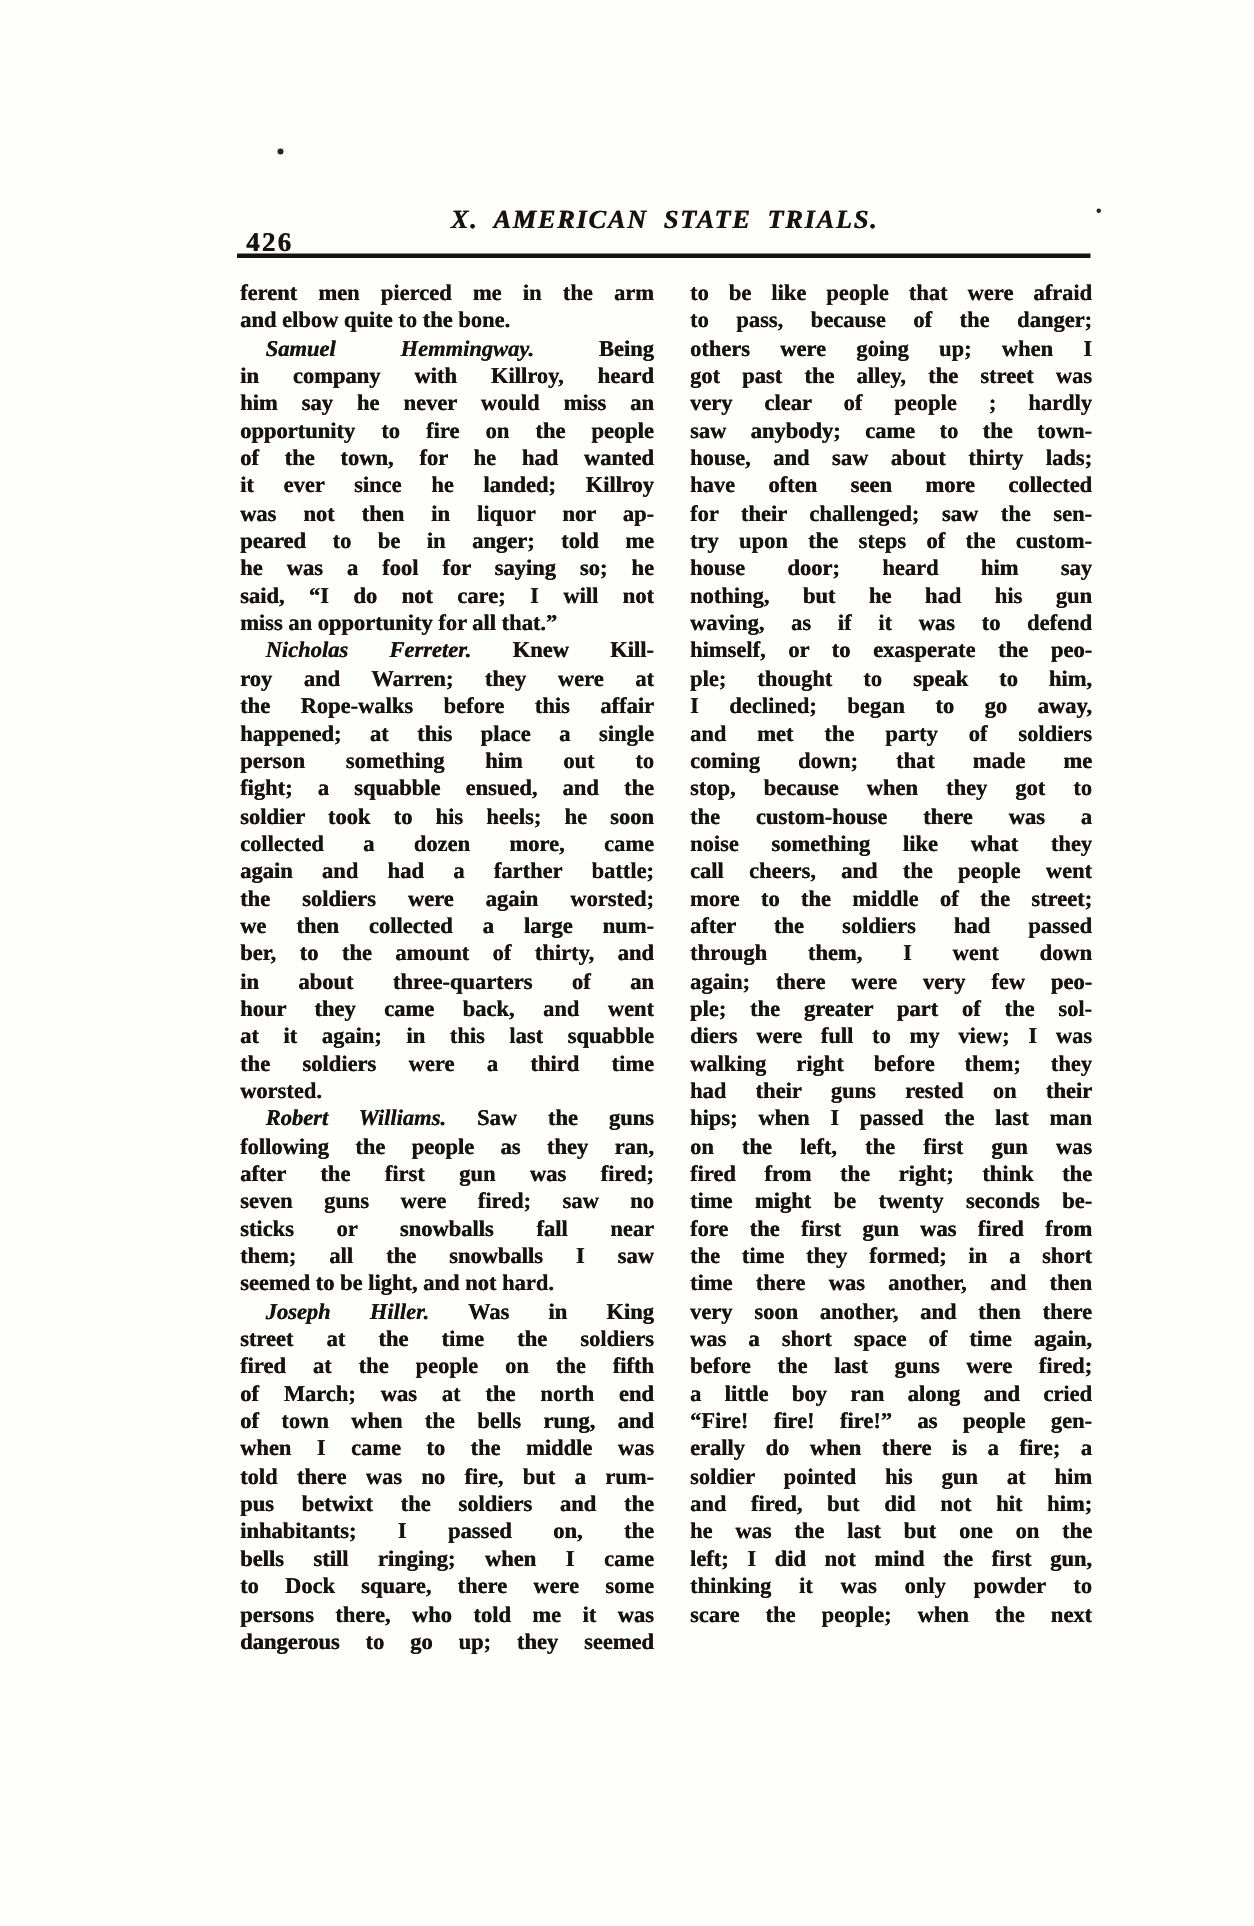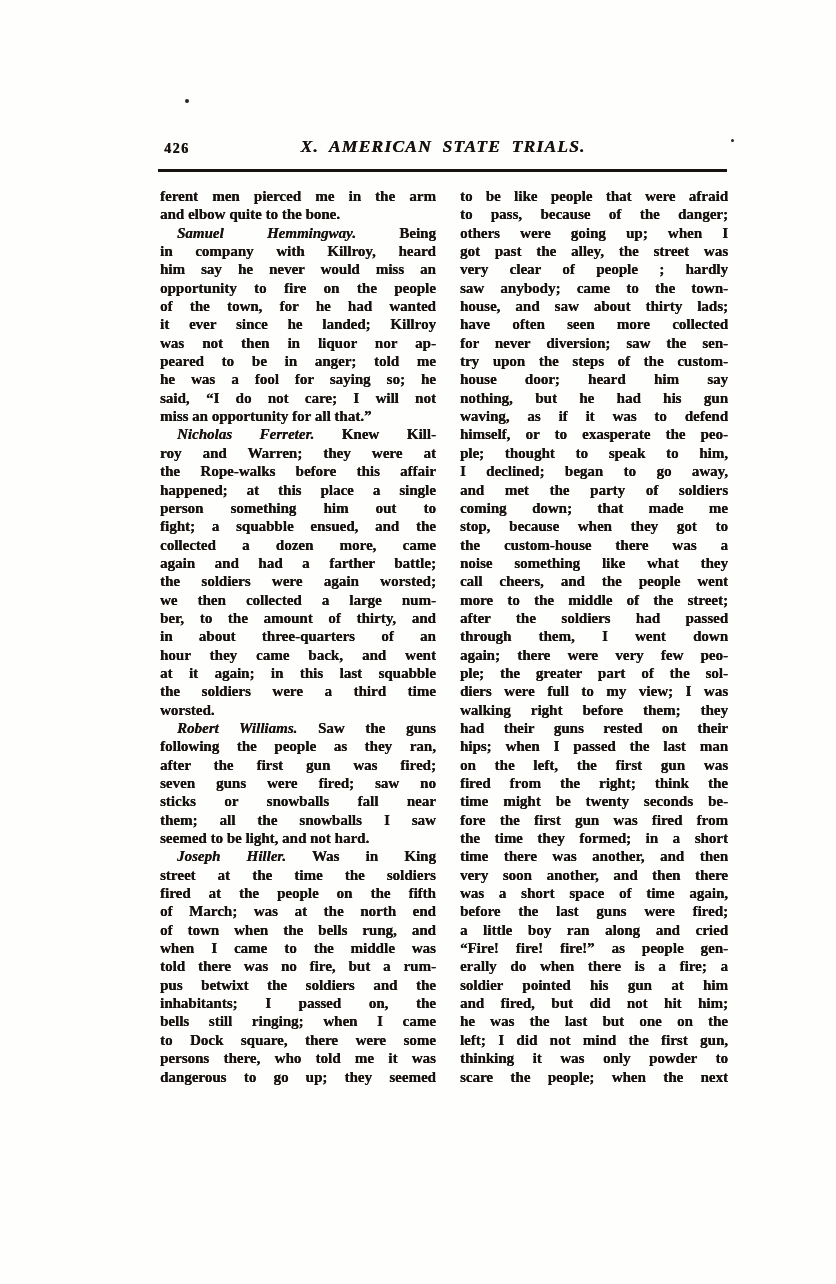--- a/index.html
+++ b/index.html
@@ -30,22 +30,22 @@
   .hdr {
     position: absolute;
     left: 158px;
     top: 133px;
     width: 570px;
     height: 30px;
   }
   .pagenum {
     position: absolute;
     left: 6px;
-    top: 8px;
-    font-size: 14px;
+    top: 18px;
+    font-size: 18px;
     letter-spacing: 1.5px;
     text-shadow: 0.4px 0 currentColor;
   }
   .runtitle {
     position: absolute;
     left: 0;
     right: 0;
     top: 3px;
     text-align: center;
     font-style: italic;
@@ -120,20 +120,21 @@
         <div class="ln">peared to be in anger; told me</div>
         <div class="ln">he was a fool for saying so; he</div>
         <div class="ln">said, “I do not care; I will not</div>
         <div class="ln noj">miss an opportunity for all that.”</div>
         <div class="ln ind"><i>Nicholas Ferreter.</i> Knew Kill-</div>
         <div class="ln">roy and Warren; they were at</div>
         <div class="ln">the Rope-walks before this affair</div>
         <div class="ln">happened; at this place a single</div>
         <div class="ln">person something him out to</div>
         <div class="ln">fight; a squabble ensued, and the</div>
+        <div class="ln">soldier took to his heels; he soon</div>
         <div class="ln">collected a dozen more, came</div>
         <div class="ln">again and had a farther battle;</div>
         <div class="ln">the soldiers were again worsted;</div>
         <div class="ln">we then collected a large num-</div>
         <div class="ln">ber, to the amount of thirty, and</div>
         <div class="ln">in about three-quarters of an</div>
         <div class="ln">hour they came back, and went</div>
         <div class="ln">at it again; in this last squabble</div>
         <div class="ln">the soldiers were a third time</div>
         <div class="ln noj">worsted.</div>
@@ -160,21 +161,21 @@
       </div>
     <div class="col col-right" id="col-1">
         <div class="ln">to be like people that were afraid</div>
         <div class="ln">to pass, because of the danger;</div>
         <div class="ln">others were going up; when I</div>
         <div class="ln">got past the alley, the street was</div>
         <div class="ln">very clear of people ; hardly</div>
         <div class="ln">saw anybody; came to the town-</div>
         <div class="ln">house, and saw about thirty lads;</div>
         <div class="ln">have often seen more collected</div>
-        <div class="ln">for never diversion; saw the sen-</div>
+        <div class="ln">for their challenged; saw the sen-</div>
         <div class="ln">try upon the steps of the custom-</div>
         <div class="ln">house door; heard him say</div>
         <div class="ln">nothing, but he had his gun</div>
         <div class="ln">waving, as if it was to defend</div>
         <div class="ln">himself, or to exasperate the peo-</div>
         <div class="ln">ple; thought to speak to him,</div>
         <div class="ln">I declined; began to go away,</div>
         <div class="ln">and met the party of soldiers</div>
         <div class="ln">coming down; that made me</div>
         <div class="ln">stop, because when they got to</div>

